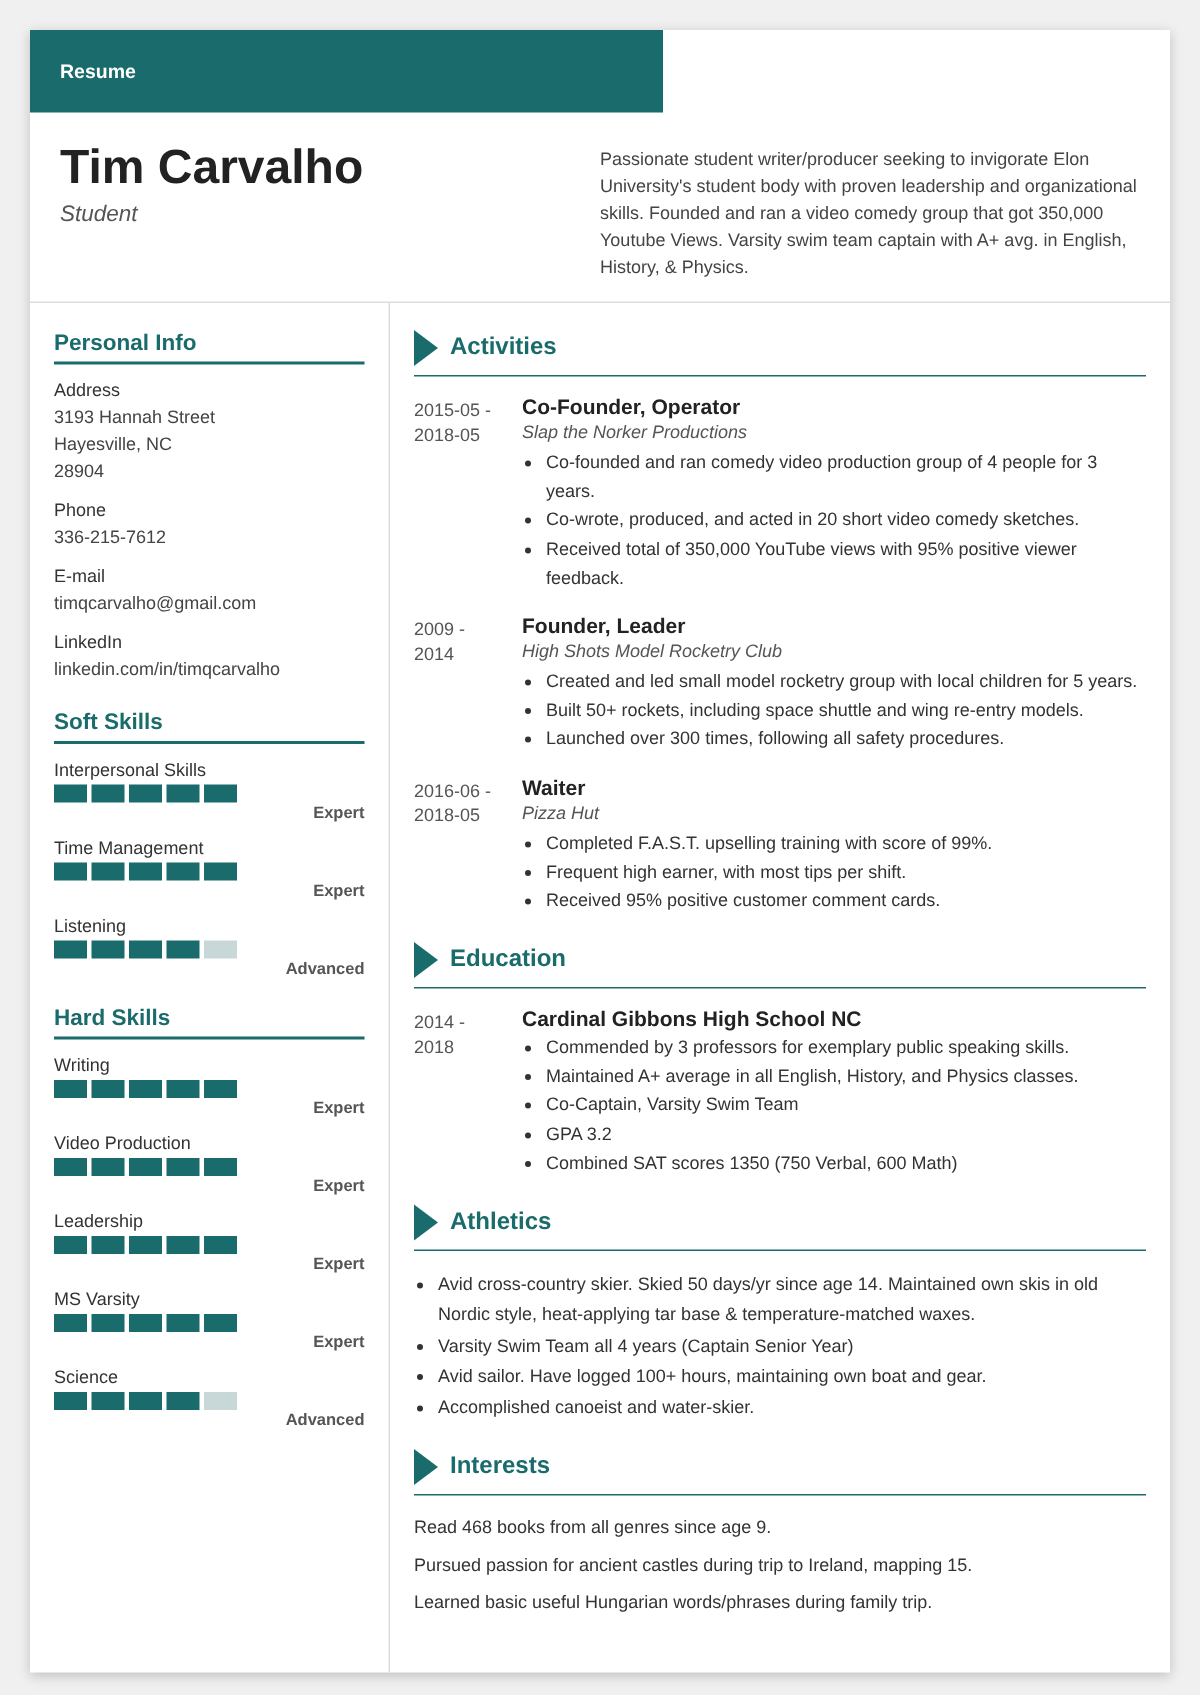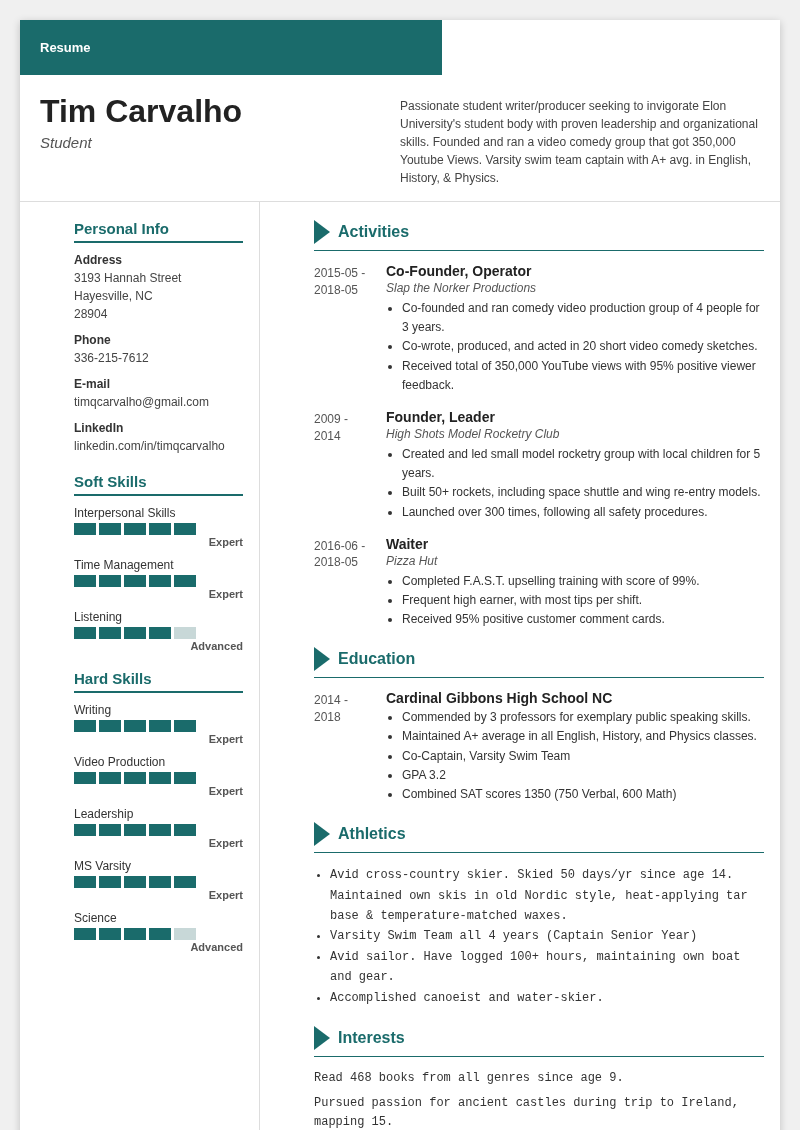--- a/index.html
+++ b/index.html
@@ -79,21 +79,21 @@
     .section-title-left {
       font-size: 15px;
       font-weight: bold;
       color: #1a6b6b;
       border-bottom: 2px solid #1a6b6b;
       padding-bottom: 4px;
       margin-bottom: 10px;
     }
     
     .info-label {
-      font-weight: bold;
+      font-weight: normal;
       font-size: 12px;
       color: #333;
       margin-top: 10px;
       margin-bottom: 2px;
     }
     .info-value {
       font-size: 12px;
       color: #444;
       line-height: 1.5;
     }
@@ -123,21 +123,20 @@
     }
     .skill-level {
       font-size: 11px;
       color: #555;
       text-align: right;
       font-weight: bold;
     }
     
     .right-section {
       margin-bottom: 18px;
-      margin-left: 38px;
     }
     .section-header-right {
       display: flex;
       align-items: center;
       margin-bottom: 12px;
       border-bottom: 1px solid #1a6b6b;
       padding-bottom: 6px;
     }
     .section-arrow {
       width: 0;
@@ -185,21 +184,20 @@
       list-style: disc;
       padding-left: 16px;
       font-size: 12px;
       color: #333;
       line-height: 1.6;
     }
     
     .no-date-entry {
       font-size: 12px;
       color: #333;
-      font-family: Liberation Mono, monospace;
     }
     .no-date-entry ul {
       list-style: disc;
       padding-left: 16px;
       line-height: 1.7;
     }
     .no-date-entry p {
       margin-bottom: 6px;
       line-height: 1.6;
     }

